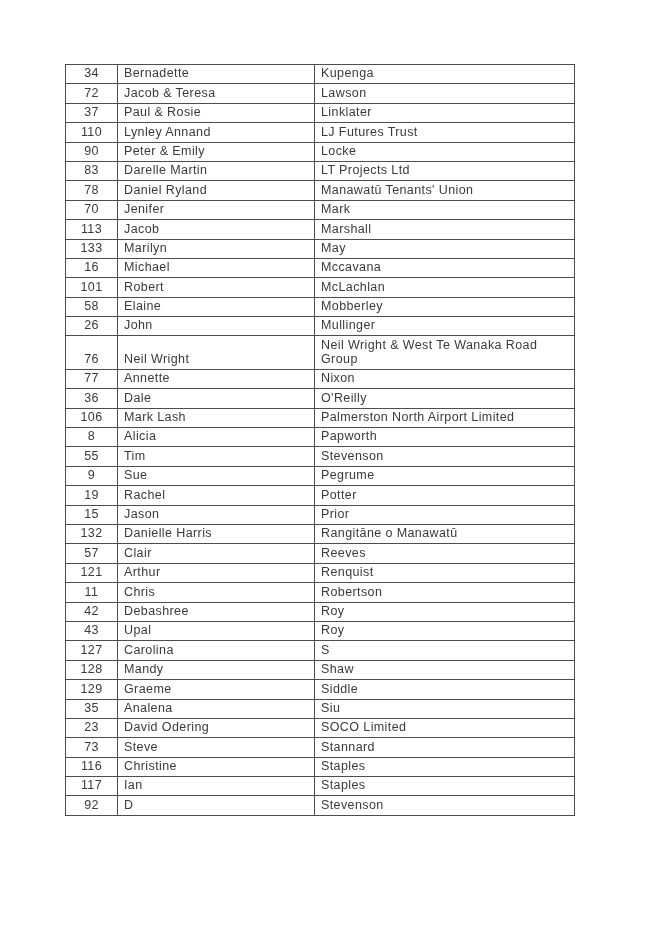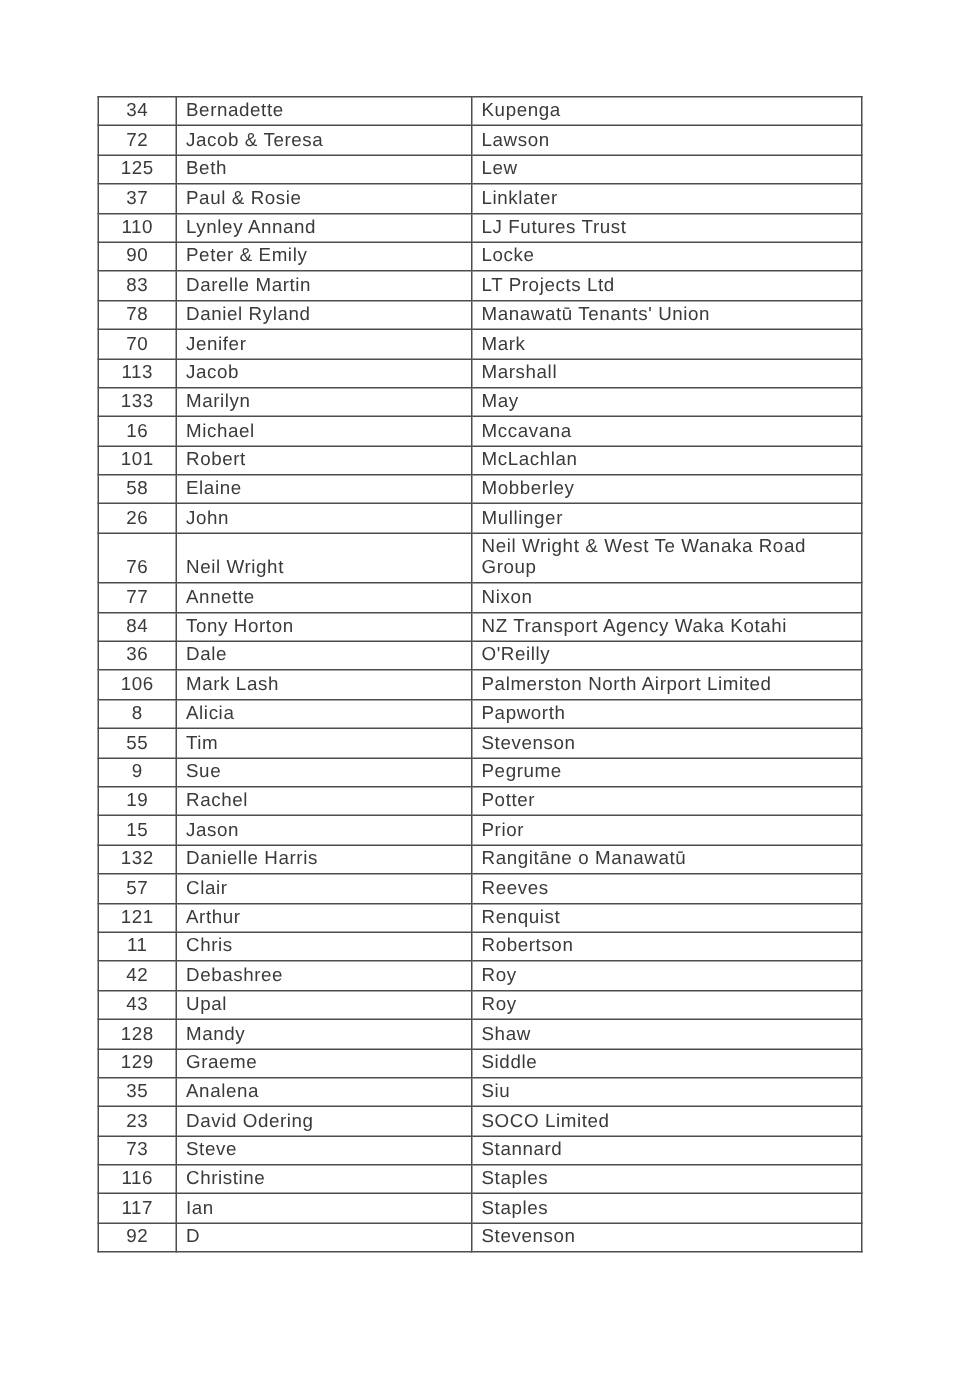--- a/index.html
+++ b/index.html
@@ -60,25 +60,20 @@
           <td class="num">34</td>
           <td>Bernadette</td>
           <td>Kupenga</td>
         </tr>
         <tr>
           <td class="num">72</td>
           <td>Jacob &amp; Teresa</td>
           <td>Lawson</td>
         </tr>
         <tr>
-          <td class="num">125</td>
-          <td>Beth</td>
-          <td>Lew</td>
-        </tr>
-        <tr>
           <td class="num">37</td>
           <td>Paul &amp; Rosie</td>
           <td>Linklater</td>
         </tr>
         <tr>
           <td class="num">110</td>
           <td>Lynley Annand</td>
           <td>LJ Futures Trust</td>
         </tr>
         <tr>
@@ -136,25 +131,20 @@
           <td>Neil Wright</td>
           <td>Neil Wright &amp; West Te Wanaka Road
 Group</td>
         </tr>
         <tr>
           <td class="num">77</td>
           <td>Annette</td>
           <td>Nixon</td>
         </tr>
         <tr>
-          <td class="num">84</td>
-          <td>Tony Horton</td>
-          <td>NZ Transport Agency Waka Kotahi</td>
-        </tr>
-        <tr>
           <td class="num">36</td>
           <td>Dale</td>
           <td>O'Reilly</td>
         </tr>
         <tr>
           <td class="num">106</td>
           <td>Mark Lash</td>
           <td>Palmerston North Airport Limited</td>
         </tr>
         <tr>
@@ -204,20 +194,25 @@
         </tr>
         <tr>
           <td class="num">42</td>
           <td>Debashree</td>
           <td>Roy</td>
         </tr>
         <tr>
           <td class="num">43</td>
           <td>Upal</td>
           <td>Roy</td>
+        </tr>
+        <tr>
+          <td class="num">127</td>
+          <td>Carolina</td>
+          <td>S</td>
         </tr>
         <tr>
           <td class="num">128</td>
           <td>Mandy</td>
           <td>Shaw</td>
         </tr>
         <tr>
           <td class="num">129</td>
           <td>Graeme</td>
           <td>Siddle</td>

